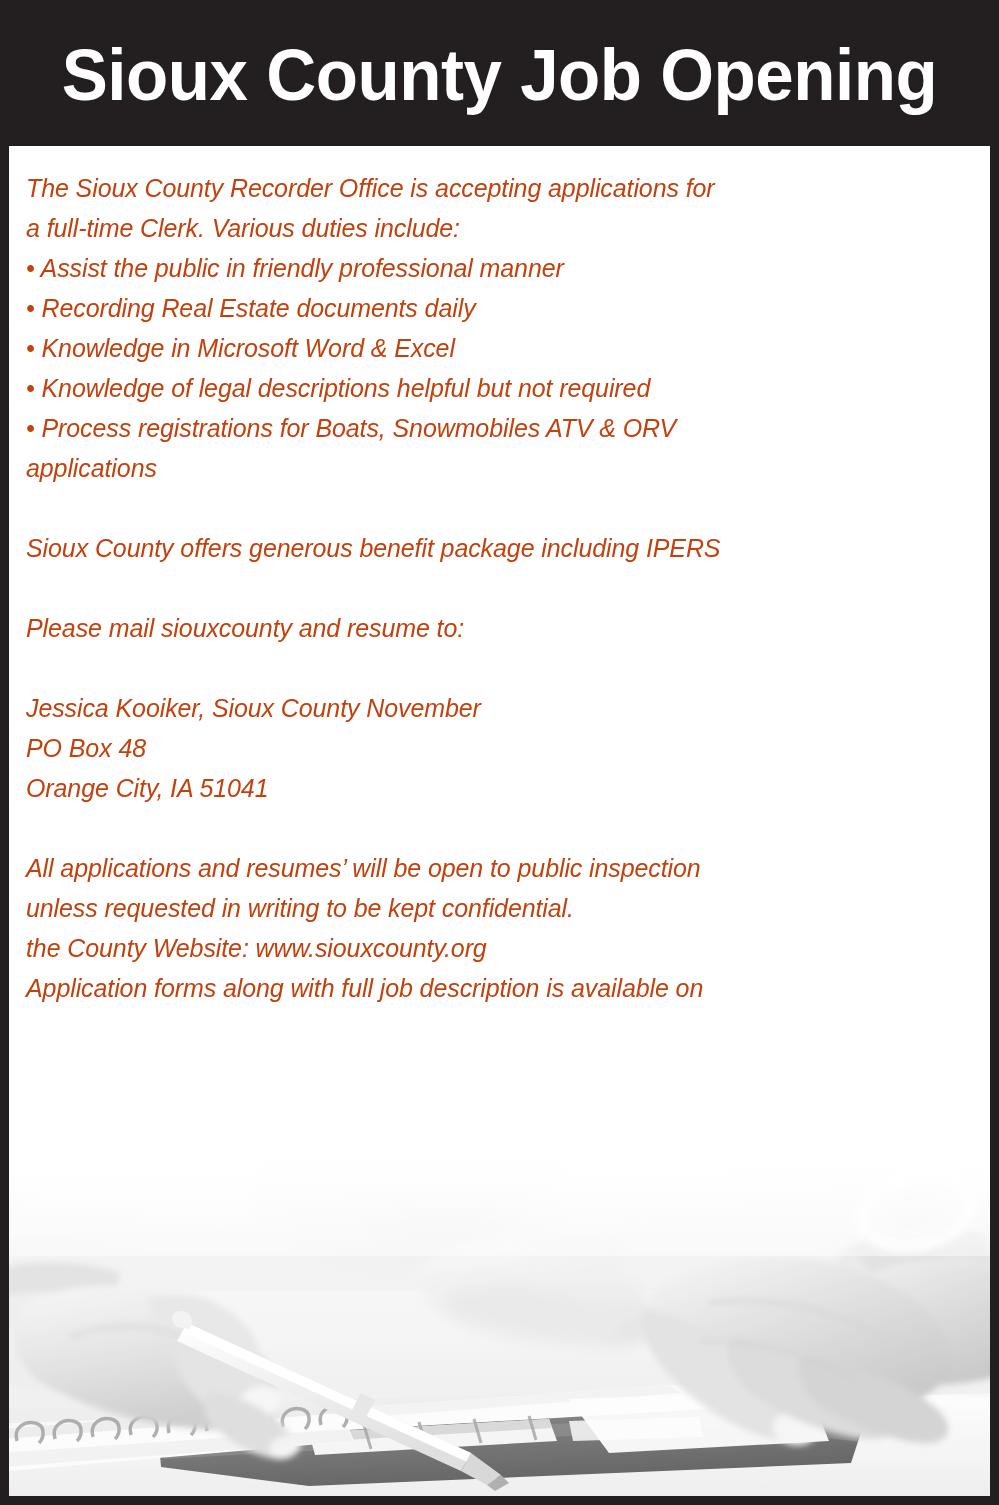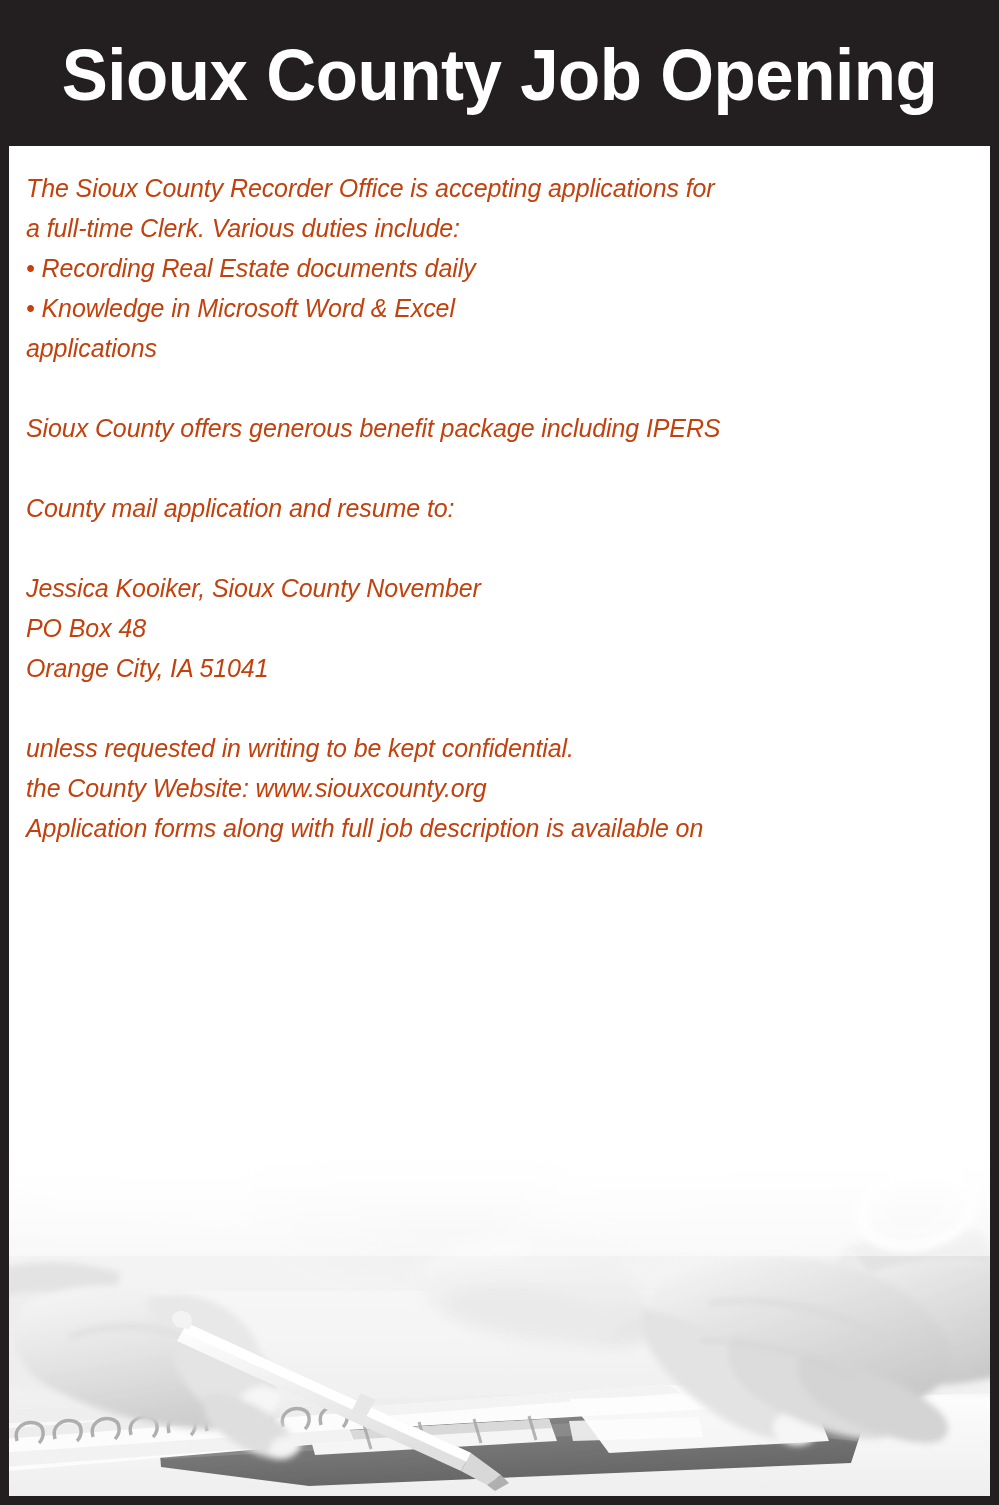--- a/index.html
+++ b/index.html
@@ -275,48 +275,52 @@
     </div>
 
     <div id="copy">
 
       <div class="blk">
         <div class="line">The Sioux County Recorder Office is accepting applications for</div>
         <div class="line">a full-time Clerk.  Various duties include:</div>
       </div>
 
       <div class="blk">
+        <div class="line">• Assist the public in friendly professional manner</div>
         <div class="line">• Recording Real Estate documents daily</div>
         <div class="line">• Knowledge in Microsoft Word &amp; Excel</div>
+        <div class="line">• Knowledge of legal descriptions helpful but not required</div>
+        <div class="line">• Process registrations for Boats, Snowmobiles ATV &amp; ORV</div>
         <div class="line">applications</div>
       </div>
 
       <div class="spacer"></div>
 
       <div class="blk">
         <div class="line">Sioux County offers generous benefit package including IPERS</div>
       </div>
 
       <div class="spacer"></div>
 
       <div class="blk">
-        <div class="line">County mail application and resume to:</div>
+        <div class="line">Please mail siouxcounty and resume to:</div>
       </div>
 
       <div class="spacer"></div>
 
       <div class="blk">
         <div class="line">Jessica Kooiker, Sioux County November</div>
         <div class="line">PO Box 48</div>
         <div class="line">Orange City, IA  51041</div>
       </div>
 
       <div class="spacer"></div>
 
       <div class="blk">
+        <div class="line">All applications and resumes’ will be open to public inspection</div>
         <div class="line">unless requested in writing to be kept confidential.</div>
         <div class="line">the County Website:  www.siouxcounty.org</div>
         <div class="line">Application forms along with full job description is available on</div>
       </div>
 
       <div class="spacer"></div>
 
 
     </div>
   </div>

